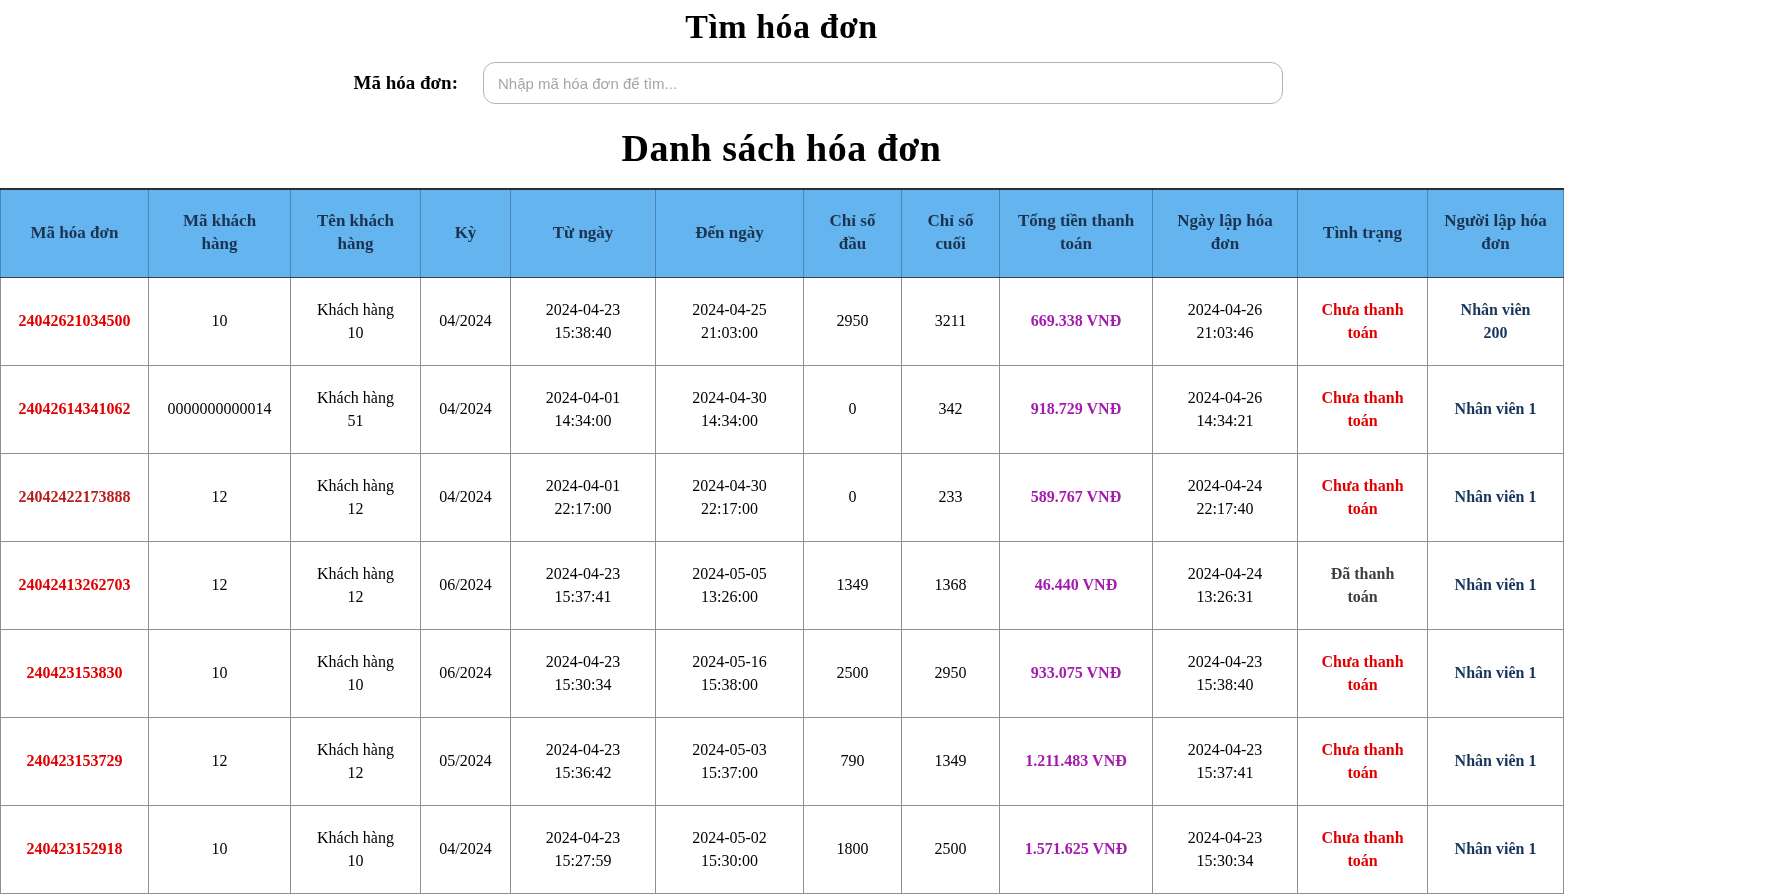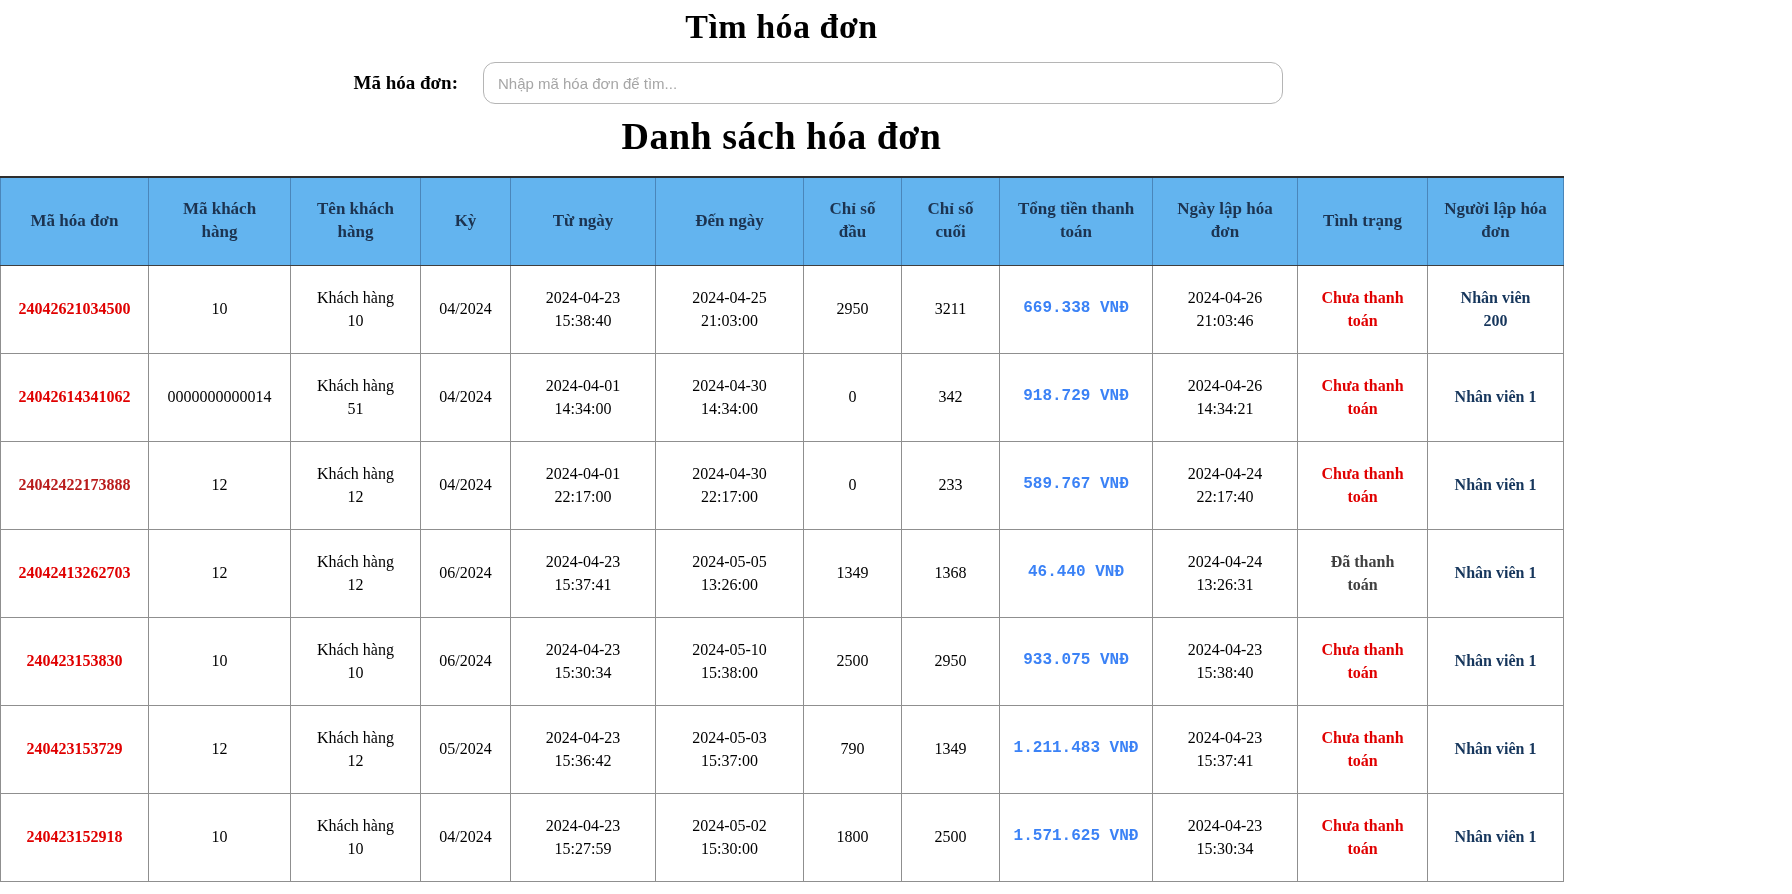--- a/index.html
+++ b/index.html
@@ -44,21 +44,21 @@
     color: #333;
     outline: none;
   }
   .search-input::placeholder { color: #a6a6a6; }
 
   .list-title {
     text-align: center;
     font-size: 38px;
     font-weight: bold;
     color: #000;
-    margin-top: 10px;
+    margin-top: 22px;
     margin-bottom: 18px;
     letter-spacing: 0.5px;
   }
 
   table {
     width: 1563px;
     table-layout: fixed;
     border-collapse: collapse;
   }
   col.c1 { width: 148px; }  col.c2 { width: 142px; }
@@ -90,21 +90,21 @@
     text-align: center;
     vertical-align: middle;
     font-size: 16px;
     color: #000;
     white-space: pre-line;
     padding: 0 4px;
     line-height: 1.45;
   }
   td.code   { font-weight: bold; }
   td.code span { cursor: pointer; }
-  td.total  { font-weight: bold; color: #3b82f6; font-family: Liberation Mono, monospace; }
+  td.total  { font-weight: bold; color: #a21caf; }
   td.status-unpaid { font-weight: bold; }
   td.status-paid   { font-weight: bold; }
   td.creator       { font-weight: bold; }
 </style>
 </head>
 <body>
 
 <div class="container">
 
   <h1 class="page-title">Tìm hóa đơn</h1>
@@ -233,21 +233,21 @@
           <td class="creator" style="color: rgb(22, 54, 92);">Nhân viên 1</td>
         </tr>
         <tr>
           <td class="code"><span style="color: rgb(224, 0, 0);">240423153830</span></td>
           <td>10</td>
           <td>Khách hàng
 10</td>
           <td>06/2024</td>
           <td>2024-04-23
 15:30:34</td>
-          <td>2024-05-10
+          <td>2024-05-16
 15:38:00</td>
           <td>2500</td>
           <td>2950</td>
           <td class="total">933.075 VNĐ</td>
           <td>2024-04-23
 15:38:40</td>
           <td class="status-unpaid" style="color: rgb(224, 0, 0);">Chưa thanh
 toán</td>
           <td class="creator" style="color: rgb(22, 54, 92);">Nhân viên 1</td>
         </tr>

